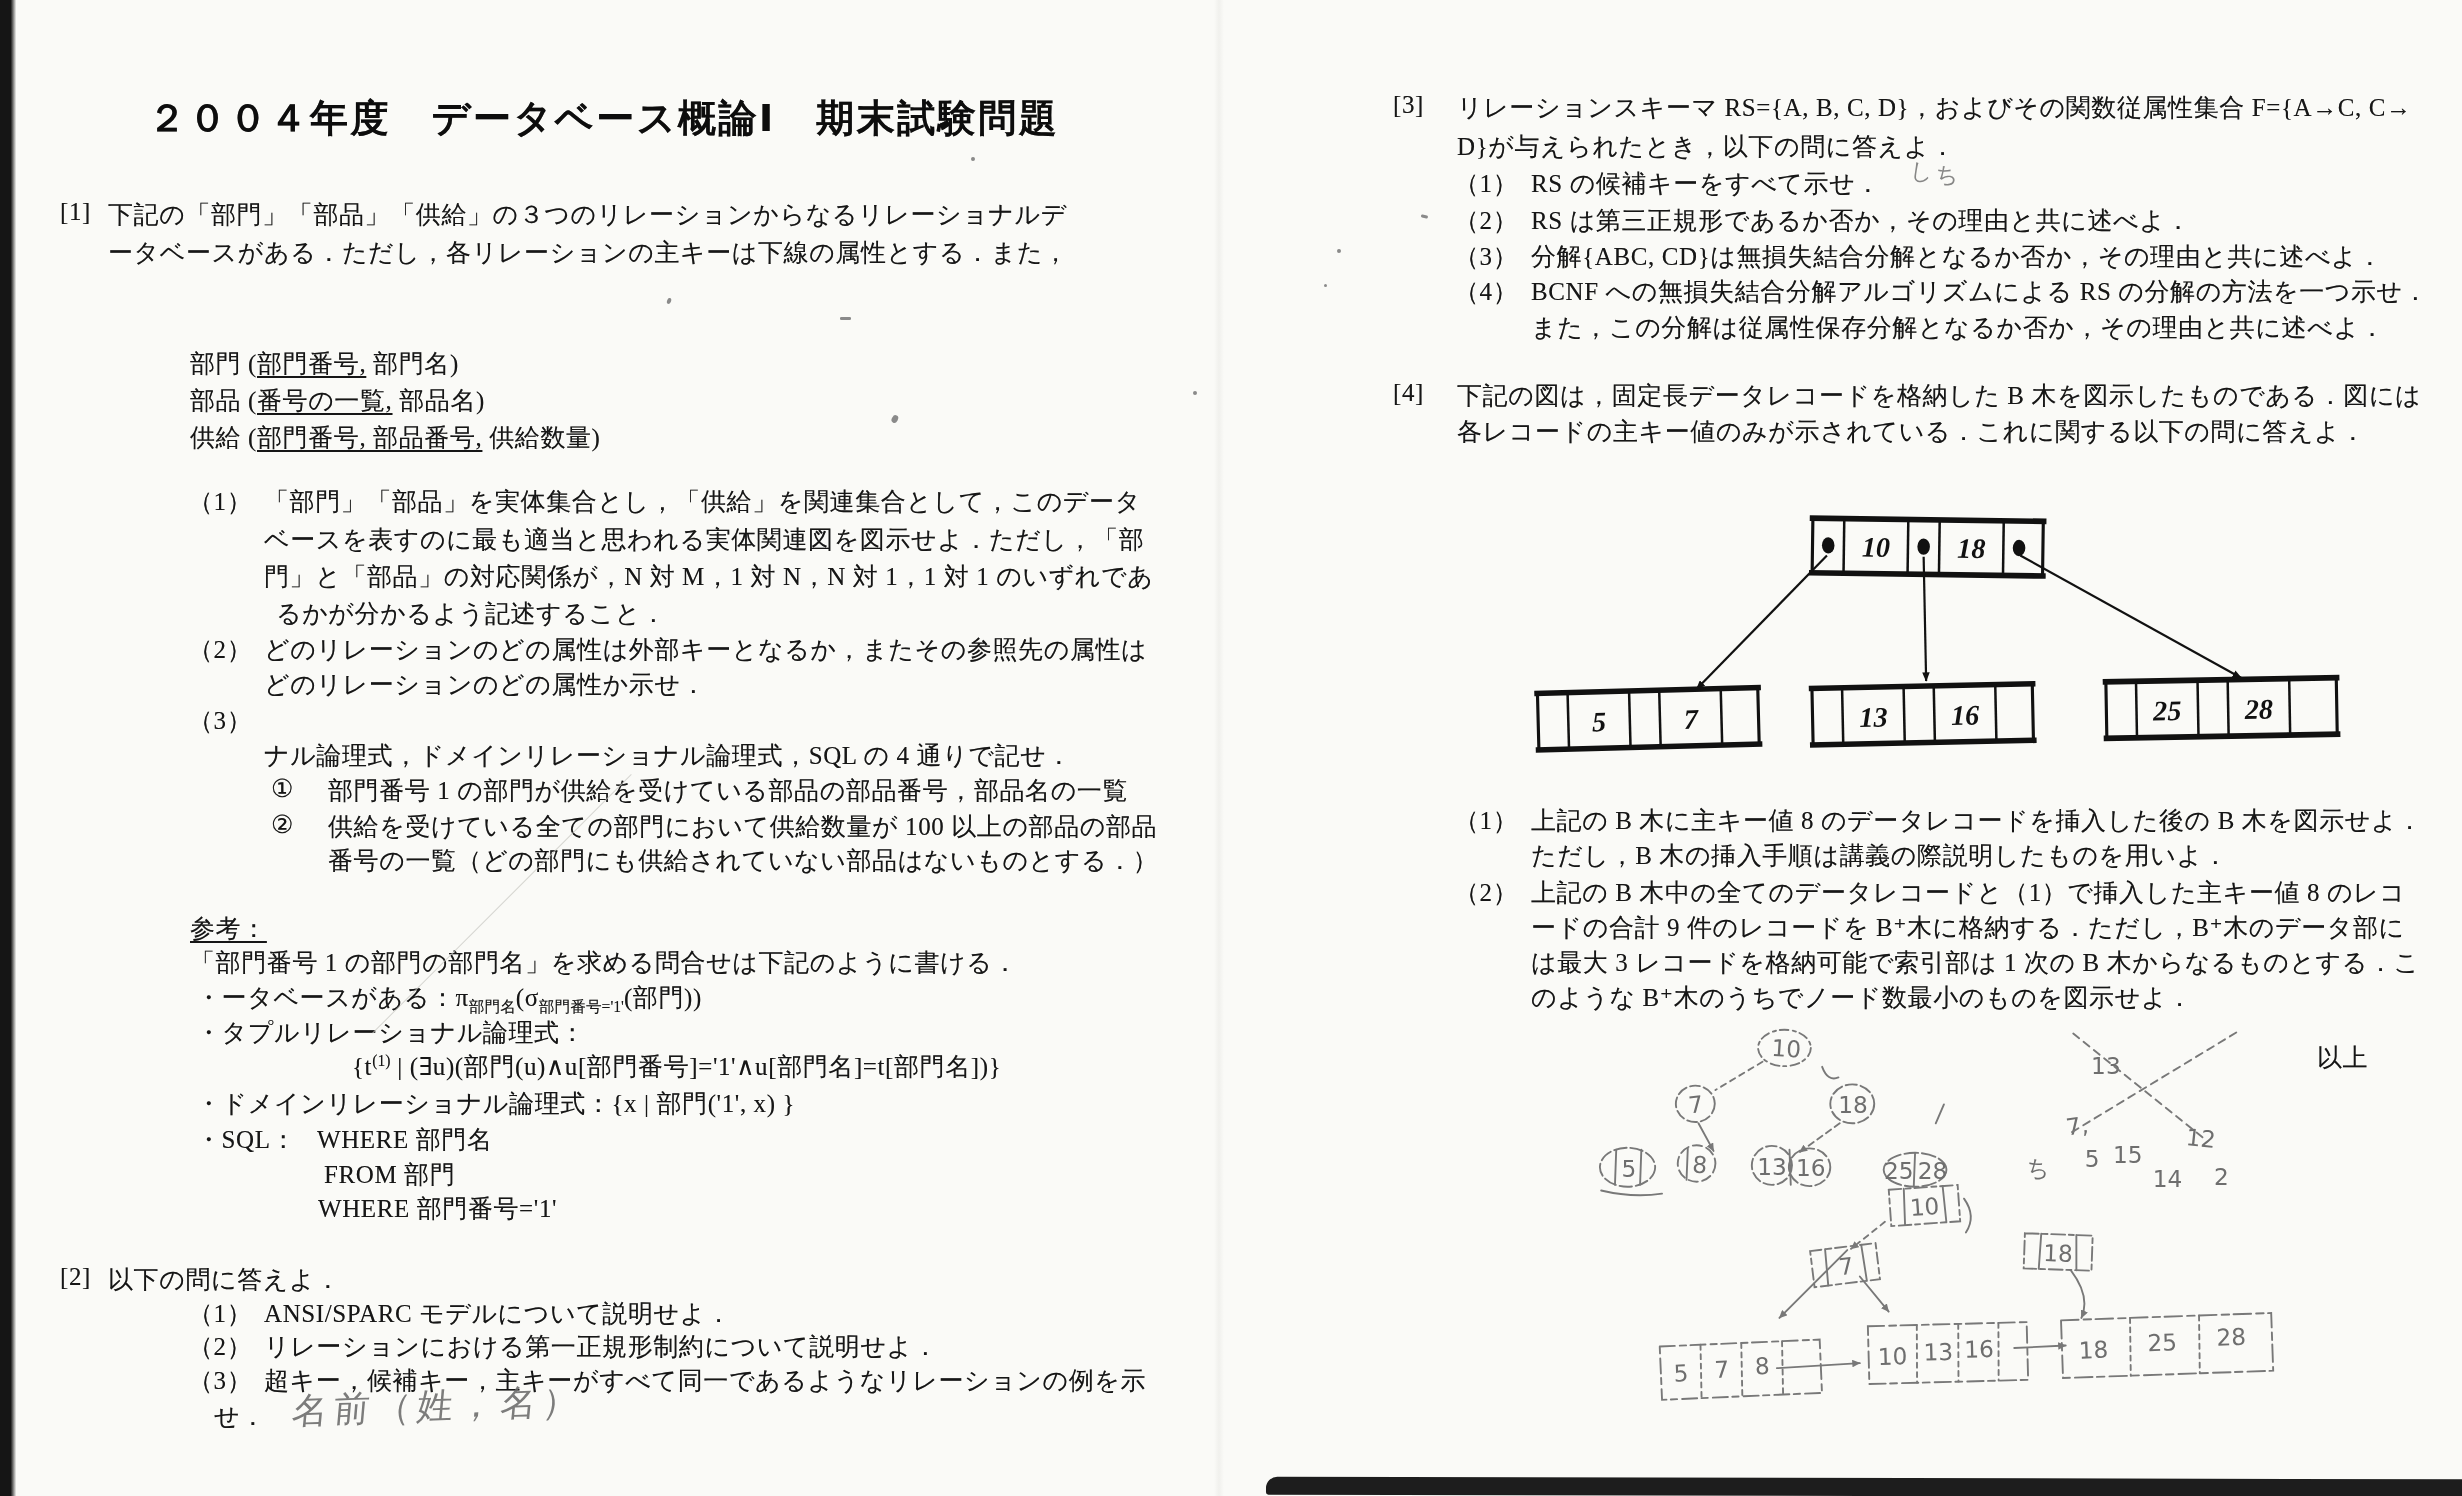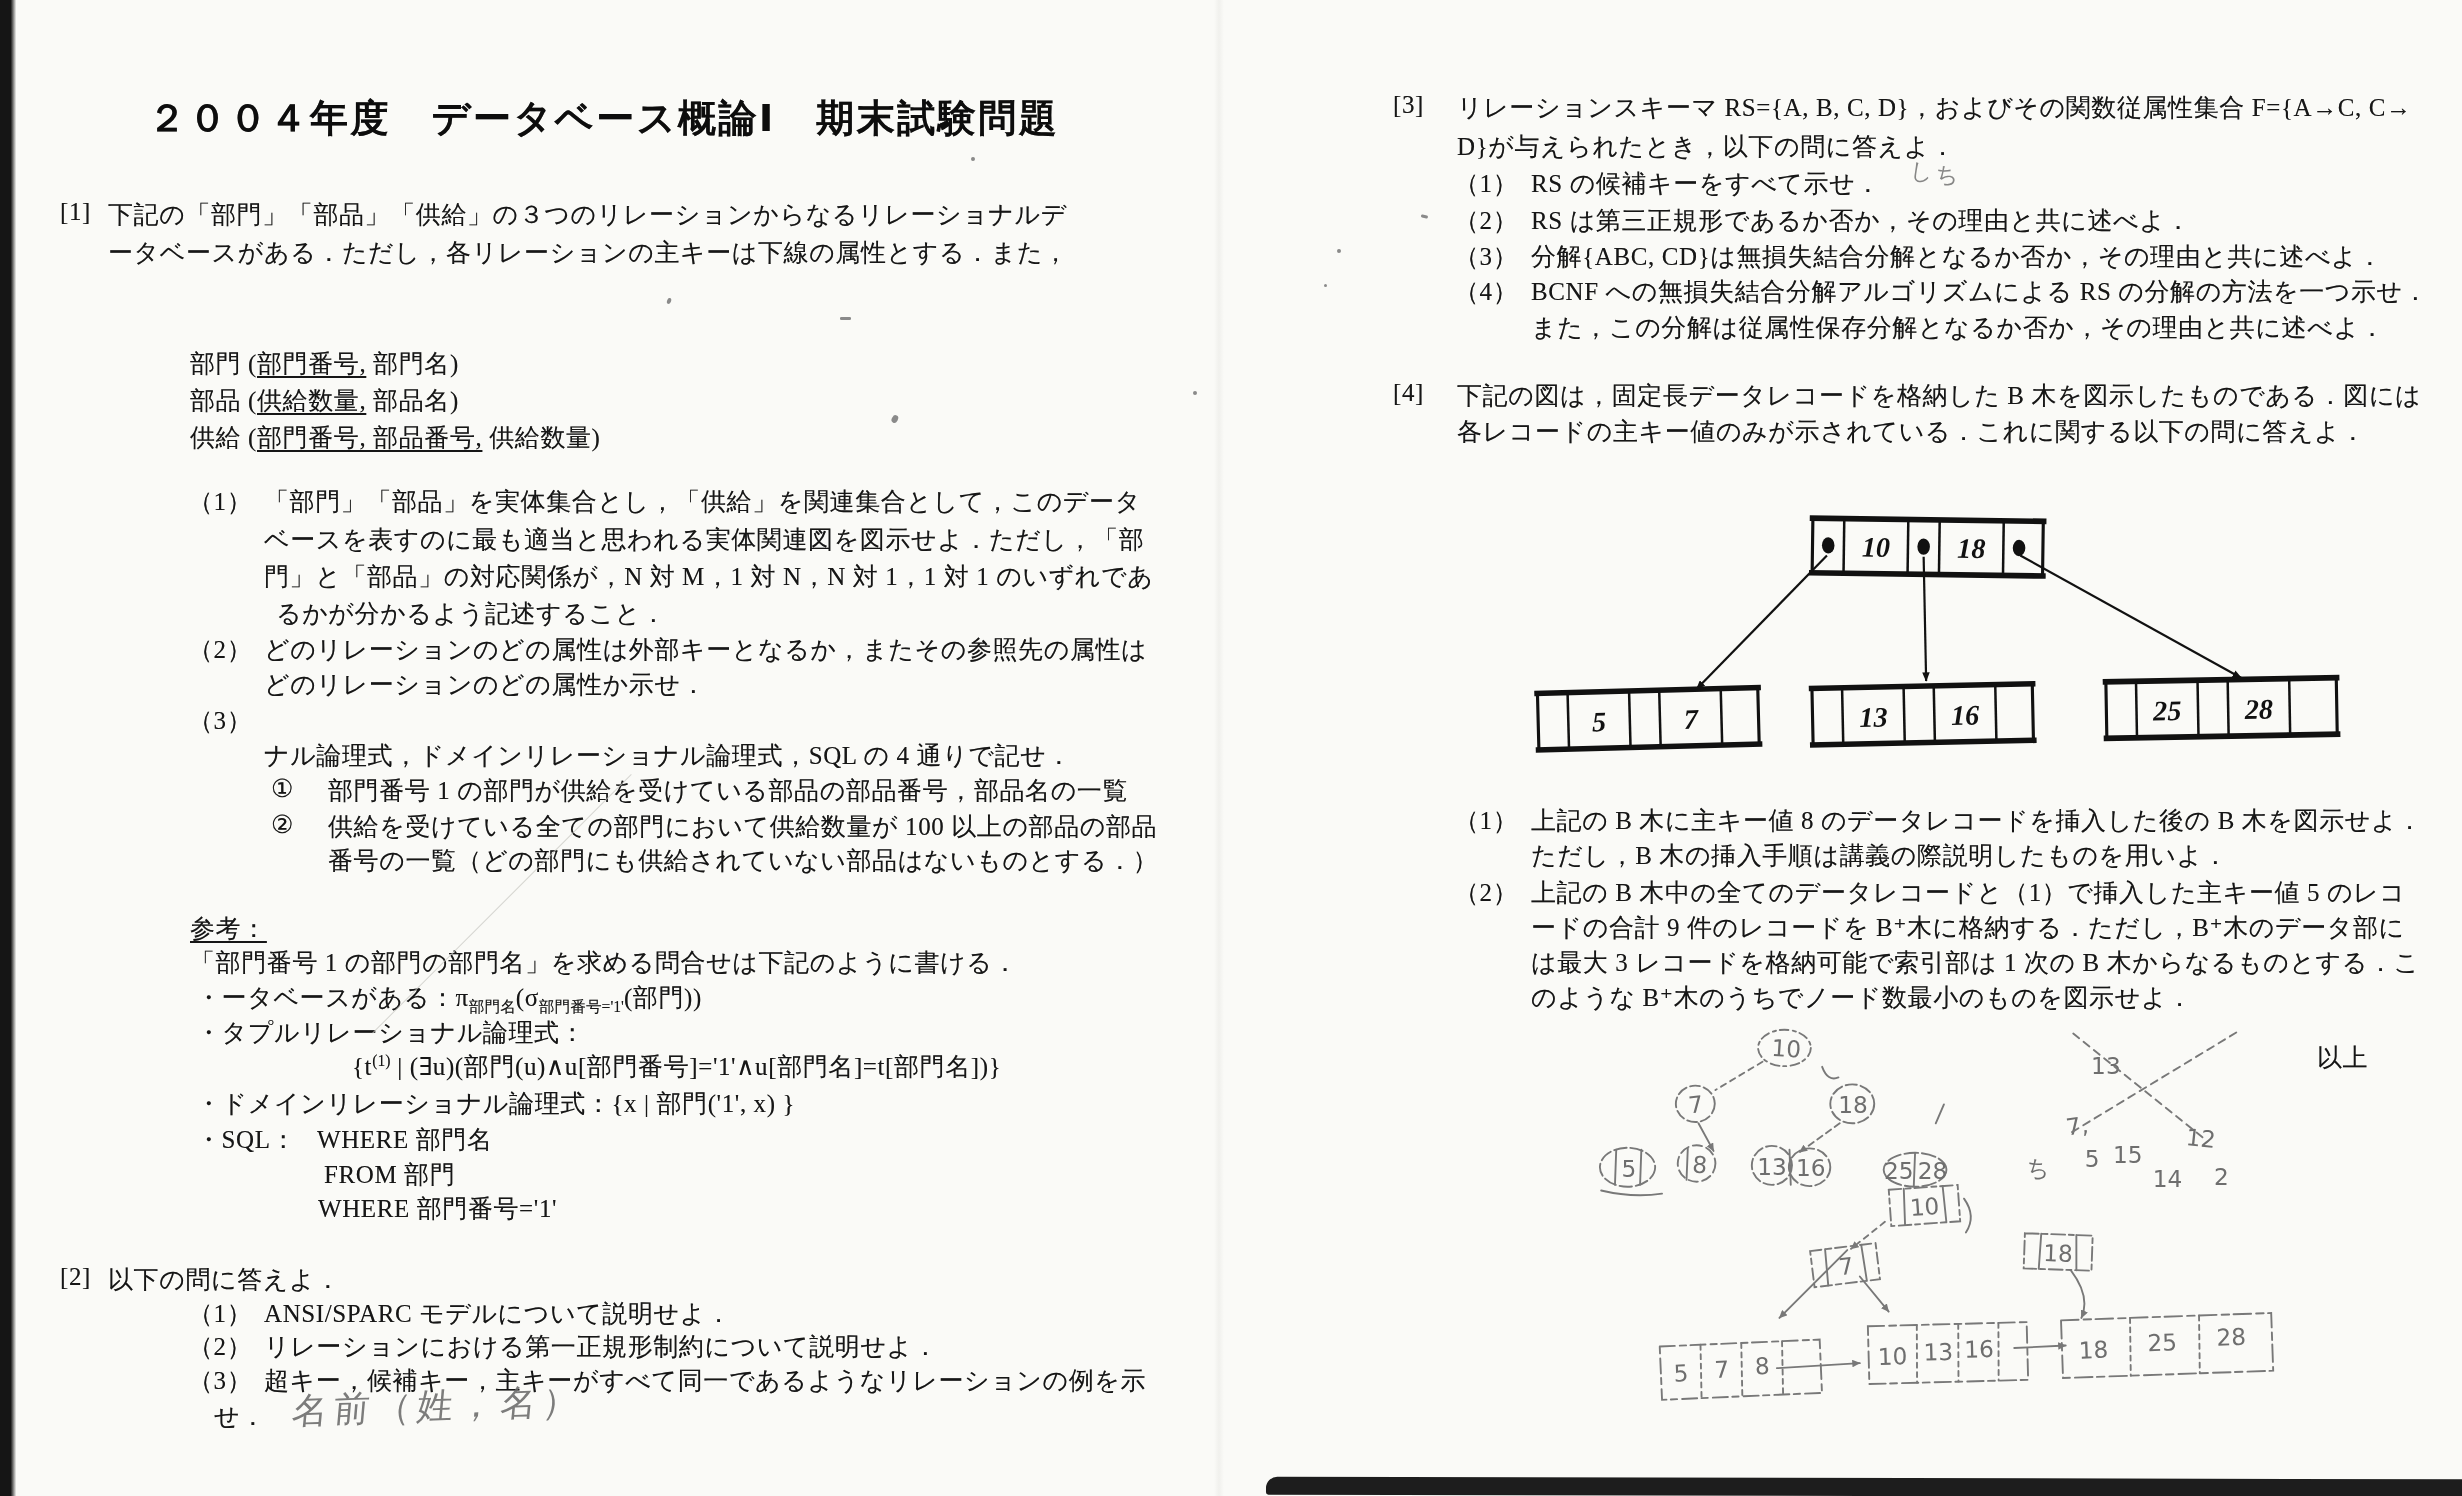--- a/index.html
+++ b/index.html
@@ -33,21 +33,21 @@
 
 <div class="page">
 
   <div class="title" style="left:148px;top:93px">２００４年度　データベース概論Ⅰ　期末試験問題</div>
 
   <div class="t" style="left:60px;top:198px">[1]</div>
   <div class="t" style="left:108px;top:198px">下記の「部門」「部品」「供給」の３つのリレーションからなるリレーショナルデ</div>
   <div class="t" style="left:108px;top:236px">ータベースがある．ただし，各リレーションの主キーは下線の属性とする．また，</div>
 
   <div class="t" style="left:190px;top:347px"><span>部門 (</span><span class="u">部門番号,</span><span> 部門名)</span></div>
-  <div class="t" style="left:190px;top:384px"><span>部品 (</span><span class="u">供給数量,</span><span> 部品名)</span></div>
+  <div class="t" style="left:190px;top:384px"><span>部品 (</span><span class="u">番号の一覧,</span><span> 部品名)</span></div>
   <div class="t" style="left:190px;top:421px"><span>供給 (</span><span class="u">部門番号, 部品番号,</span><span> 供給数量)</span></div>
 
   <div class="t" style="left:188px;top:485px">（1）</div>
   <div class="t" style="left:264px;top:485px">「部門」「部品」を実体集合とし，「供給」を関連集合として，このデータ</div>
   <div class="t" style="left:264px;top:523px">ベースを表すのに最も適当と思われる実体関連図を図示せよ．ただし，「部</div>
   <div class="t" style="left:264px;top:560px">門」と「部品」の対応関係が，N 対 M，1 対 N，N 対 1，1 対 1 のいずれであ</div>
   <div class="t" style="left:276px;top:597px">るかが分かるよう記述すること．</div>
 
   <div class="t" style="left:188px;top:633px">（2）</div>
   <div class="t" style="left:264px;top:633px">どのリレーションのどの属性は外部キーとなるか，またその参照先の属性は</div>
@@ -159,21 +159,21 @@
       <line x1="1245" y1="288" x2="1245" y2="378" stroke="#111" stroke-width="4"></line>
       <text class="fk" x="1050" y="351">25</text>
       <text class="fk" x="1196" y="351">28</text>
     </g>
   </svg>
 
   <div class="t" style="left:1454px;top:804px">（1）</div>
   <div class="t" style="left:1531px;top:804px">上記の B 木に主キー値 8 のデータレコードを挿入した後の B 木を図示せよ．</div>
   <div class="t" style="left:1531px;top:839px">ただし，B 木の挿入手順は講義の際説明したものを用いよ．</div>
   <div class="t" style="left:1454px;top:876px">（2）</div>
-  <div class="t" style="left:1531px;top:876px">上記の B 木中の全てのデータレコードと（1）で挿入した主キー値 5 のレコ</div>
+  <div class="t" style="left:1531px;top:876px">上記の B 木中の全てのデータレコードと（1）で挿入した主キー値 8 のレコ</div>
   <div class="t" style="left:1531px;top:911px">ードの合計 9 件のレコードを B⁺木に格納する．ただし，B⁺木のデータ部に</div>
   <div class="t" style="left:1531px;top:946px">は最大 3 レコードを格納可能で索引部は 1 次の B 木からなるものとする．こ</div>
   <div class="t" style="left:1531px;top:981px">のような B⁺木のうちでノード数最小のものを図示せよ．</div>
 
   <div class="t" style="left:2317px;top:1041px">以上</div>
 
   <svg style="left:1508px;top:999px" width="848" height="452" viewBox="0 0 1350 720">
     <defs>
       <marker id="ap" markerWidth="15" markerHeight="12" refX="12" refY="6" orient="auto" markerUnits="userSpaceOnUse">
         <path d="M0,0 L13,6 L0,12 z" fill="#787878"></path>

